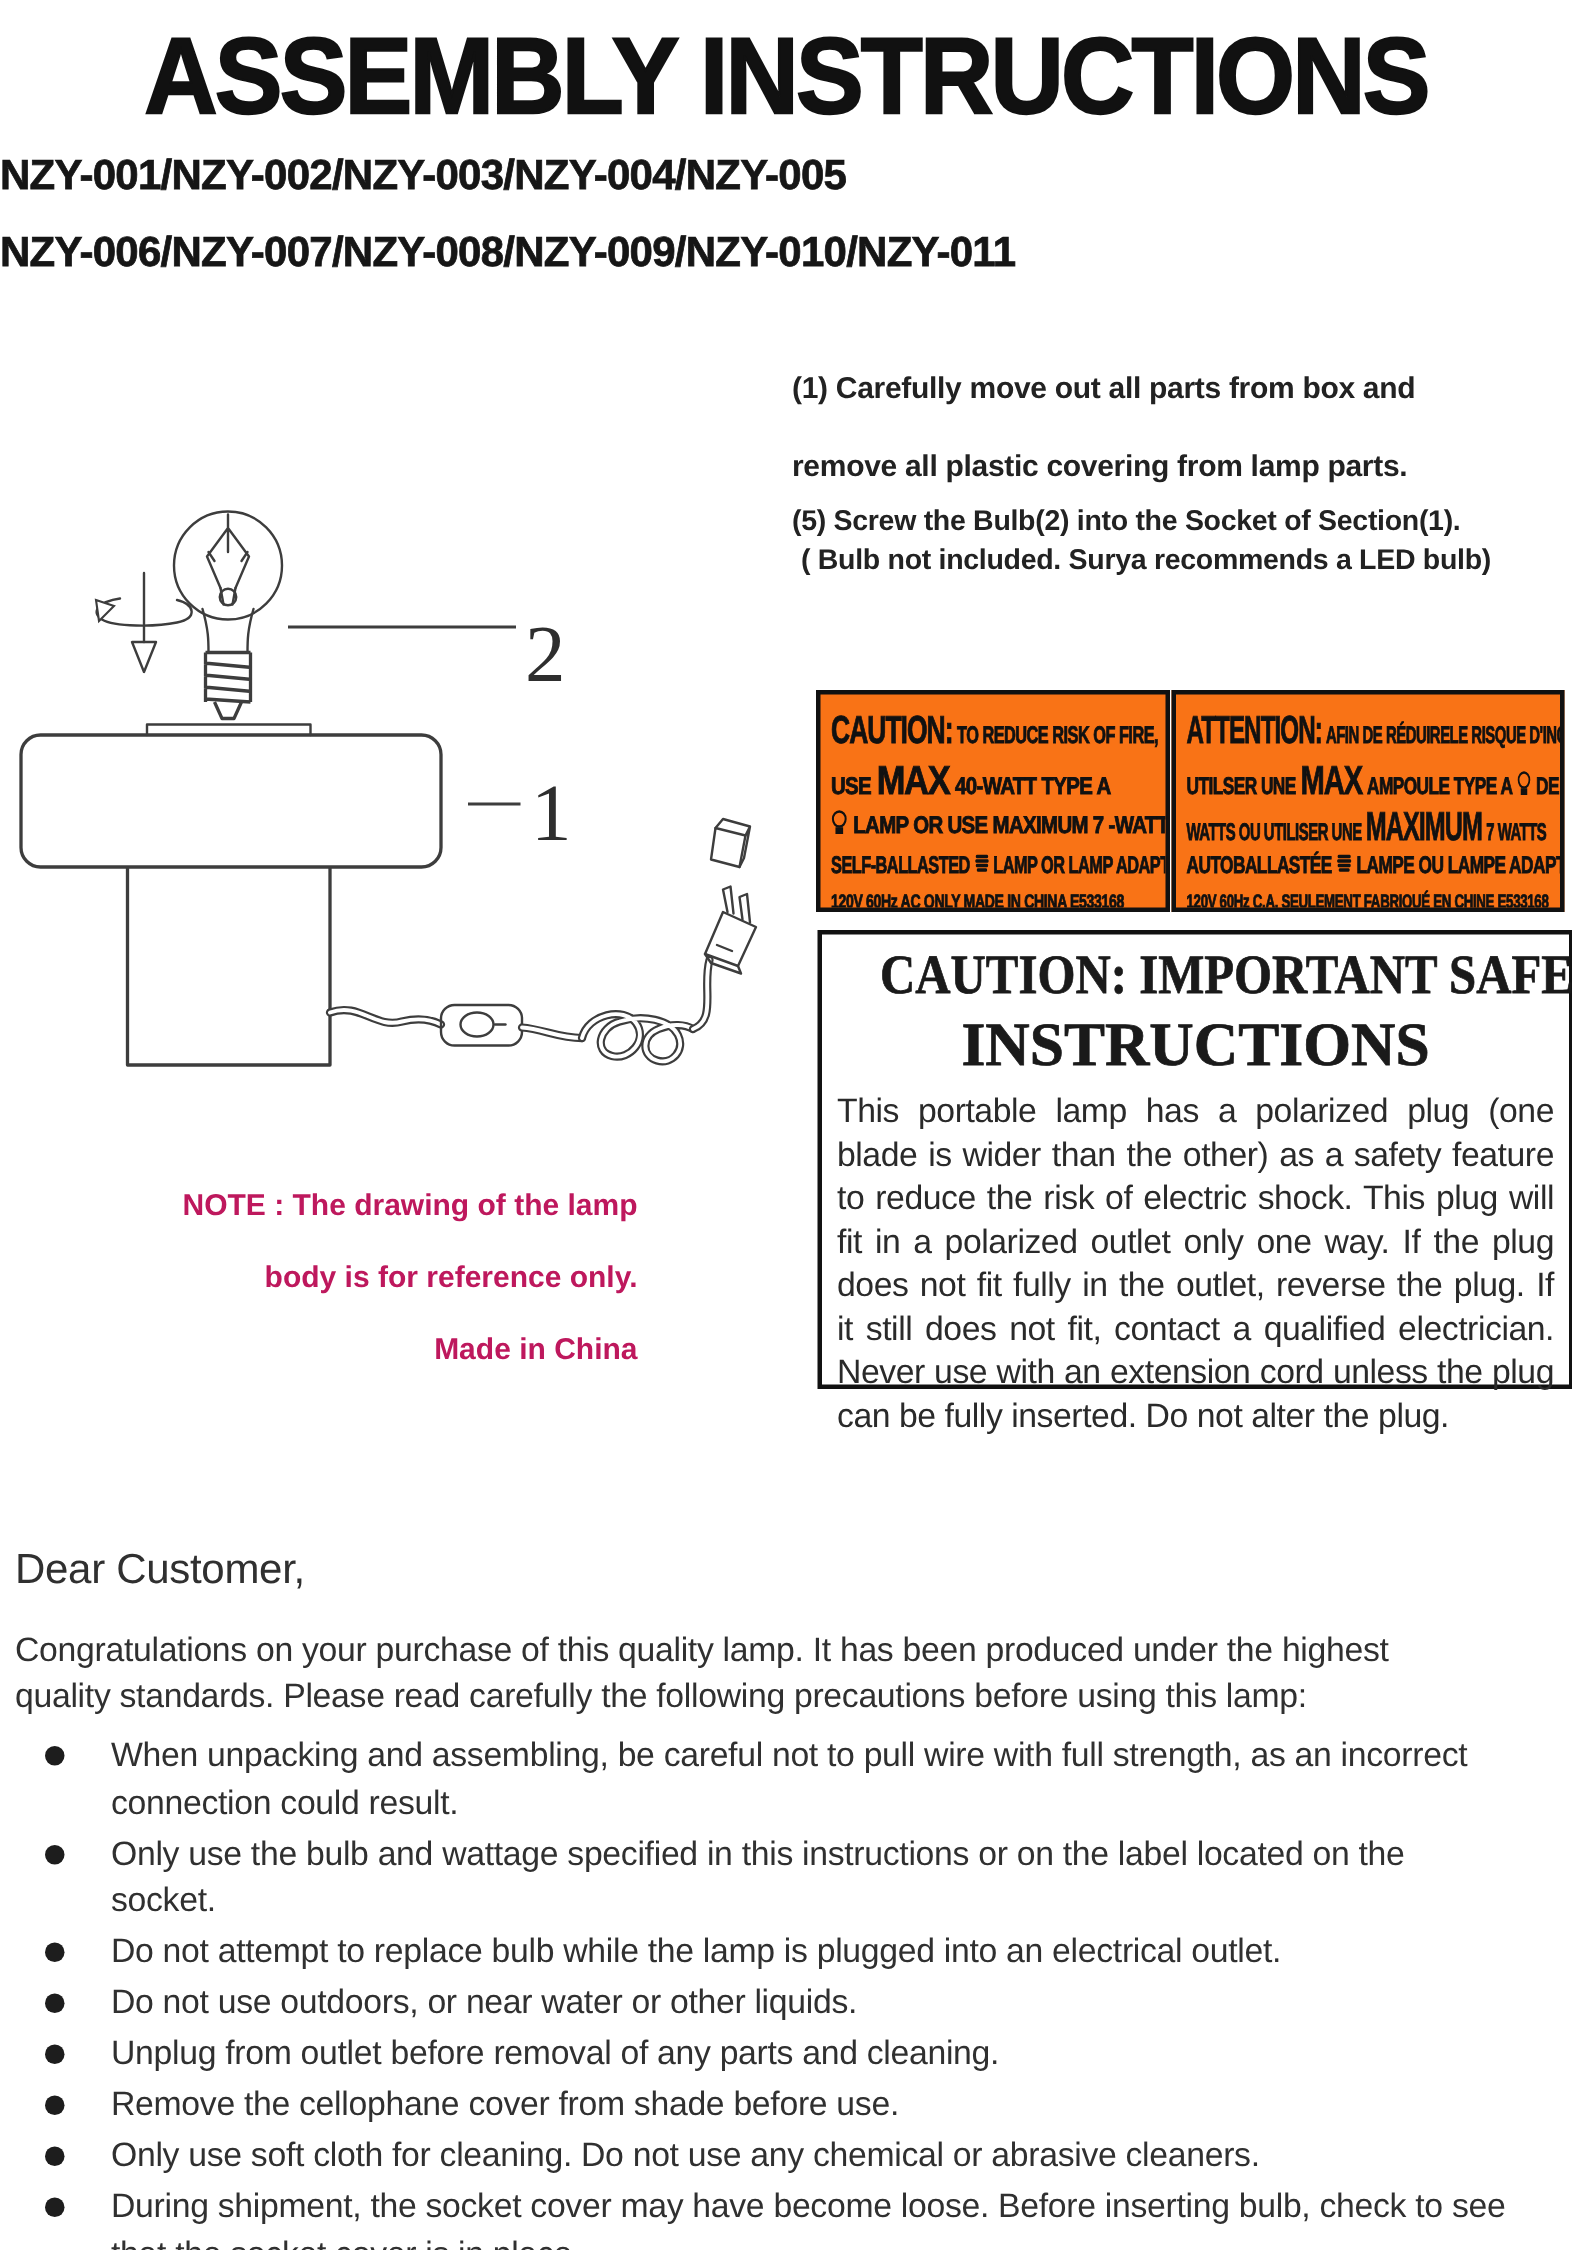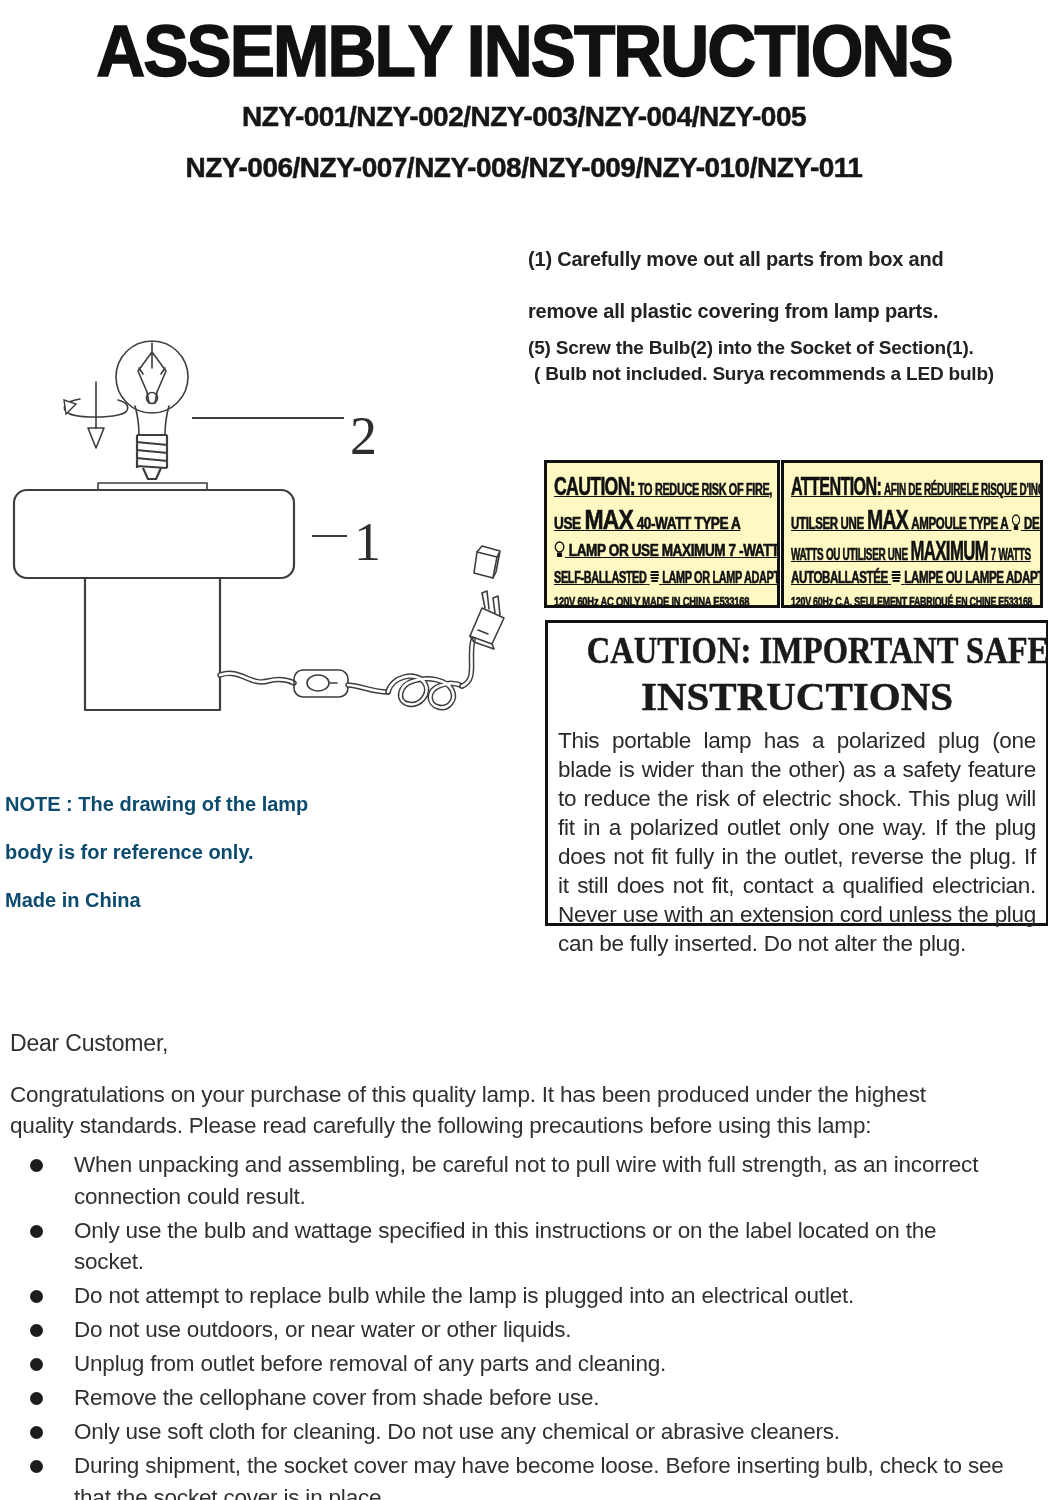--- a/index.html
+++ b/index.html
@@ -10,21 +10,21 @@
   }
   .abs{position:absolute;}
 
   
   .title{
     top:10px;left:0;width:1048px;text-align:center;
     font-size:72px;font-weight:bold;letter-spacing:-2px;white-space:nowrap;
     transform:scaleX(0.94);transform-origin:50% 50%;
     -webkit-text-stroke:1.5px #111;color:#111;
   }
-  .models{left:0;width:1048px;text-align:center;font-size:28px;font-weight:bold;
+  .models{left:0;width:1048px;font-size:28px;font-weight:bold;
     letter-spacing:-0.5px;-webkit-text-stroke:0.5px #161616;color:#161616;white-space:nowrap;}
   .models1{top:101px;}
   .models2{top:152px;}
 
   
   .steps{top:248px;left:528px;width:505px;font-weight:bold;color:#222;}
   .step-line{font-size:20px;letter-spacing:-0.2px;white-space:nowrap;}
   .s1l1{margin-bottom:29px;}
   .s1l2{}
   .s5{font-size:19px;margin-top:14px;}
@@ -34,21 +34,21 @@
   .diagram{top:330px;left:0;width:520px;height:400px;}
   .diagram svg{display:block;}
   .draw{stroke:#3d3d3d;fill:none;stroke-width:1.6;stroke-linecap:round;stroke-linejoin:round;}
   .draw2{stroke:#3d3d3d;fill:none;stroke-width:2.2;stroke-linejoin:round;}
   .cordA{stroke:#3d3d3d;fill:none;stroke-width:5.5;stroke-linecap:round;}
   .cordB{stroke:#ffffff;fill:none;stroke-width:2.6;stroke-linecap:round;}
   .leader{stroke:#3d3d3d;stroke-width:2;}
   .pnum{font-family:"Liberation Serif",serif;font-size:54px;fill:#2e2e2e;}
 
   
-  .clabel{border:3px solid #111;background:#fef9c3;color:#111;padding:5px 7px 2px 7px;overflow:hidden;text-decoration:underline;}
+  .clabel{border:3px solid #111;background:#f97316;color:#111;padding:5px 7px 2px 7px;overflow:hidden;}
   .clabel-en{top:460px;left:544px;width:216px;height:135px;}
   .clabel-fr{top:460px;left:781px;width:242px;height:135px;}
   .cline{white-space:nowrap;font-weight:bold;transform-origin:0 50%;
     -webkit-text-stroke:0.6px #111;display:block;}
   .cl-big{font-size:26px;letter-spacing:-1px;}
   .cl-max{font-size:27px;letter-spacing:-1px;}
   .cl-mid{font-size:16px;letter-spacing:-0.5px;}
   .cl-sm{font-size:13px;letter-spacing:-0.3px;}
   .sx85{transform:scaleX(.85);}
   .sx72{transform:scaleX(.72);}
@@ -65,26 +65,26 @@
   .safety{top:620px;left:545px;width:478px;height:288px;border:3px solid #111;
     background:#fff;padding:6px 10px;}
   .safety-title{font-family:"Liberation Serif",serif;font-weight:bold;color:#1a1a1a;
     text-align:center;white-space:nowrap;-webkit-text-stroke:0.5px #1a1a1a;}
   .st1{font-size:37px;line-height:44px;transform:scaleX(.88);transform-origin:50% 50%;}
   .st2{font-size:41px;line-height:46px;}
   .safety-body{margin-top:7px;font-size:22.5px;line-height:29px;text-align:justify;
     color:#2a2a2a;letter-spacing:-0.3px;}
 
   
-  .note{top:793px;left:5px;width:420px;font-weight:bold;font-size:20px;color:#0c4a6e;}
+  .note{top:793px;left:5px;width:420px;font-weight:bold;font-size:20px;color:#be185d;text-align:right;}
   .note div{margin-bottom:25px;white-space:nowrap;}
 
   
   .letter{top:1030px;left:10px;width:1000px;color:#303030;letter-spacing:-0.2px;}
-  .salutation{font-size:23px;margin-bottom:22px;}
+  .salutation{font-size:28px;margin-bottom:22px;}
   .intro{font-size:22.5px;line-height:31px;margin-bottom:8px;width:985px;}
   .bullets{list-style:none;margin:0;padding:0;font-size:22.5px;line-height:31.5px;}
   .bullets li{position:relative;padding-left:64px;margin-bottom:2.5px;}
   .bullets li::before{content:"";position:absolute;left:20px;top:10px;width:13px;height:13px;
     border-radius:50%;background:#1d1d1d;}
 </style>
 </head>
 <body>
 
 <div class="page">

